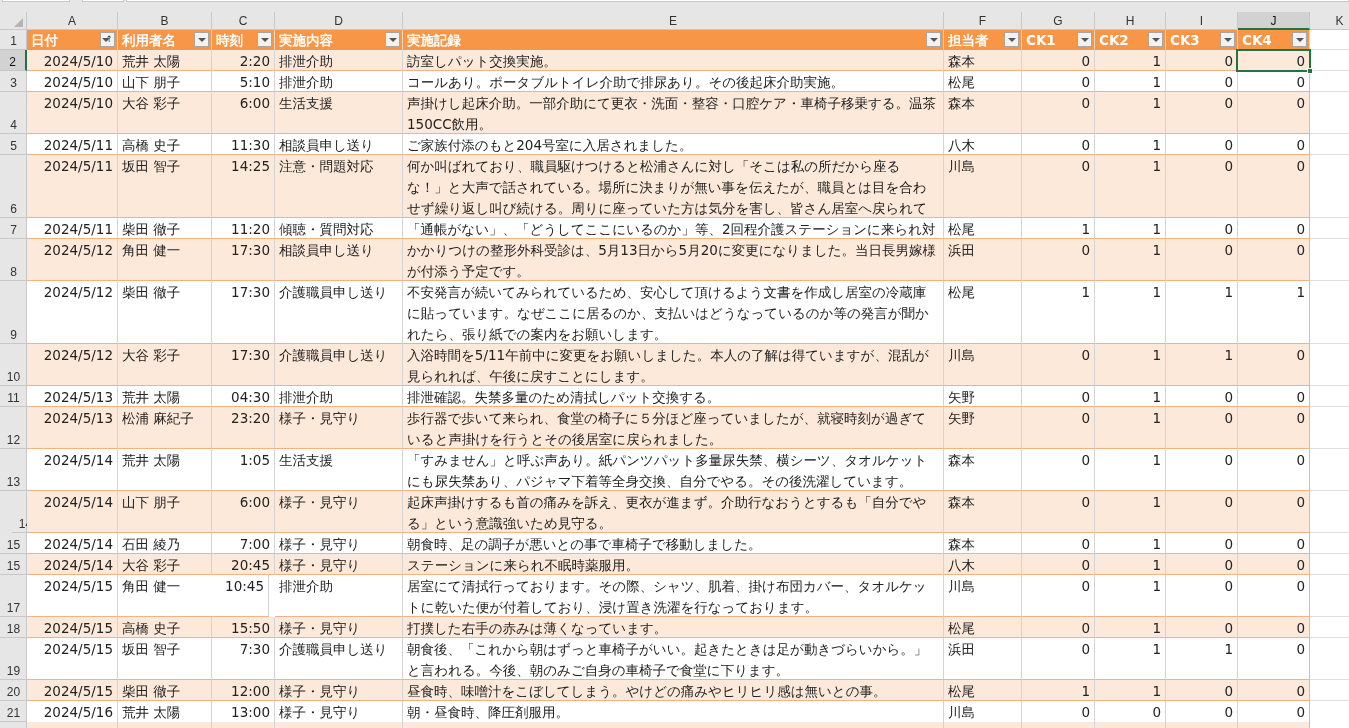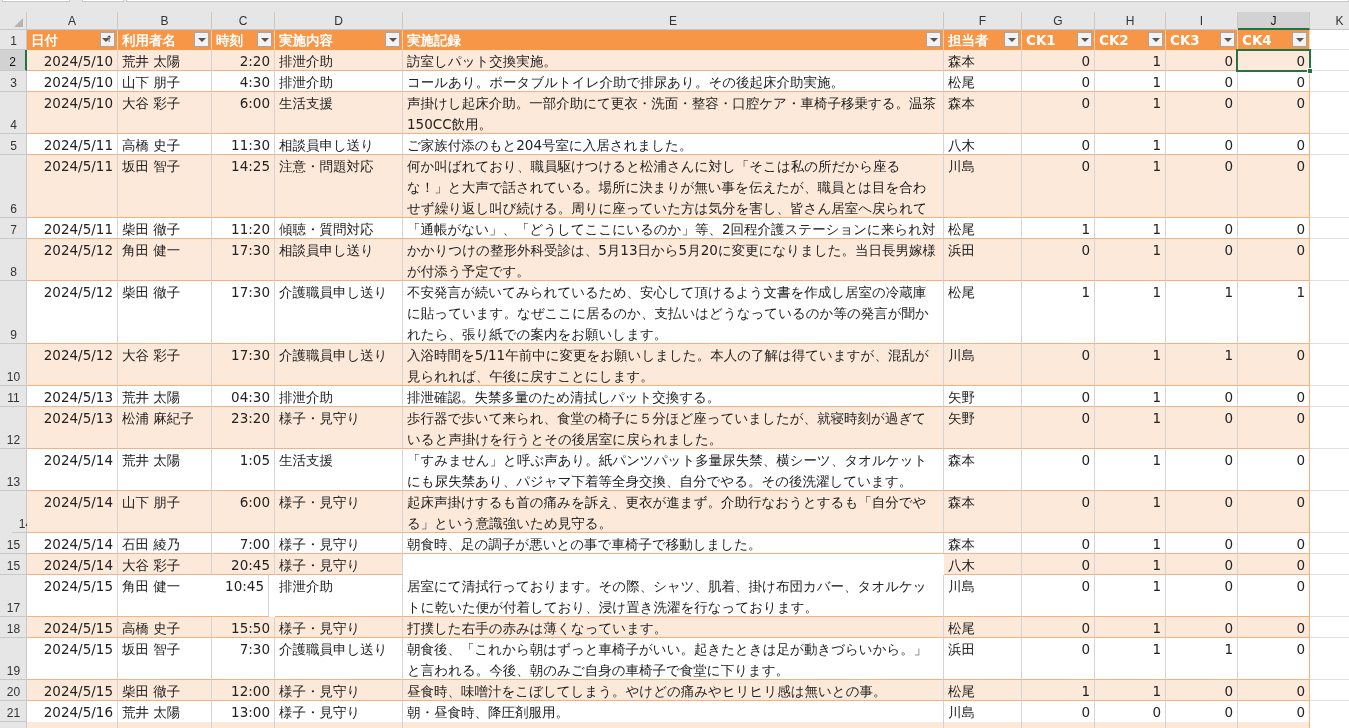--- a/index.html
+++ b/index.html
@@ -160,21 +160,21 @@
       <div class="cell t " style="left: 917px; width: 78px;">森本</div>
       <div class="cell t num" style="left: 995px; width: 73px;">0</div>
       <div class="cell t num" style="left: 1068px; width: 71px;">1</div>
       <div class="cell t num" style="left: 1139px; width: 72px;">0</div>
       <div class="cell t num last" style="left: 1211px; width: 72px;">0</div>
       <div class="cell ext" style="left: 1283px; width: 60px;"></div>
     </div>
     <div class="row plain" style="top: 41px; height: 21px;">
       <div class="cell t num" style="left: 0px; width: 91px;">2024/5/10</div>
       <div class="cell t " style="left: 91px; width: 94px;">山下 朋子</div>
-      <div class="cell t num" style="left: 185px; width: 63px;">4:30</div>
+      <div class="cell t num" style="left: 185px; width: 63px;">5:10</div>
       <div class="cell t " style="left: 248px; width: 128px;">排泄介助</div>
       <div class="cell t wrap" style="left: 376px; width: 541px;">コールあり。ポータブルトイレ介助で排尿あり。その後起床介助実施。</div>
       <div class="cell t " style="left: 917px; width: 78px;">松尾</div>
       <div class="cell t num" style="left: 995px; width: 73px;">0</div>
       <div class="cell t num" style="left: 1068px; width: 71px;">1</div>
       <div class="cell t num" style="left: 1139px; width: 72px;">0</div>
       <div class="cell t num last" style="left: 1211px; width: 72px;">0</div>
       <div class="cell ext" style="left: 1283px; width: 60px;"></div>
     </div>
     <div class="row band" style="top: 62px; height: 42px;">
@@ -331,20 +331,21 @@
       <div class="cell t num" style="left: 1068px; width: 71px;">1</div>
       <div class="cell t num" style="left: 1139px; width: 72px;">0</div>
       <div class="cell t num last" style="left: 1211px; width: 72px;">0</div>
       <div class="cell ext" style="left: 1283px; width: 60px;"></div>
     </div>
     <div class="row band" style="top: 524px; height: 21px;">
       <div class="cell t num" style="left: 0px; width: 91px;">2024/5/14</div>
       <div class="cell t " style="left: 91px; width: 94px;">大谷 彩子</div>
       <div class="cell t num" style="left: 185px; width: 63px;">20:45</div>
       <div class="cell t " style="left: 248px; width: 128px;">様子・見守り</div>
+      <div class="cell t wrap" style="left: 376px; width: 541px;">ステーションに来られ不眠時薬服用。</div>
       <div class="cell t " style="left: 917px; width: 78px;">八木</div>
       <div class="cell t num" style="left: 995px; width: 73px;">0</div>
       <div class="cell t num" style="left: 1068px; width: 71px;">1</div>
       <div class="cell t num" style="left: 1139px; width: 72px;">0</div>
       <div class="cell t num last" style="left: 1211px; width: 72px;">0</div>
       <div class="cell ext" style="left: 1283px; width: 60px;"></div>
     </div>
     <div class="row plain" style="top: 545px; height: 42px;">
       <div class="cell t num" style="left: 0px; width: 91px;">2024/5/15</div>
       <div class="cell t " style="left: 91px; width: 94px;">角田 健一</div>

